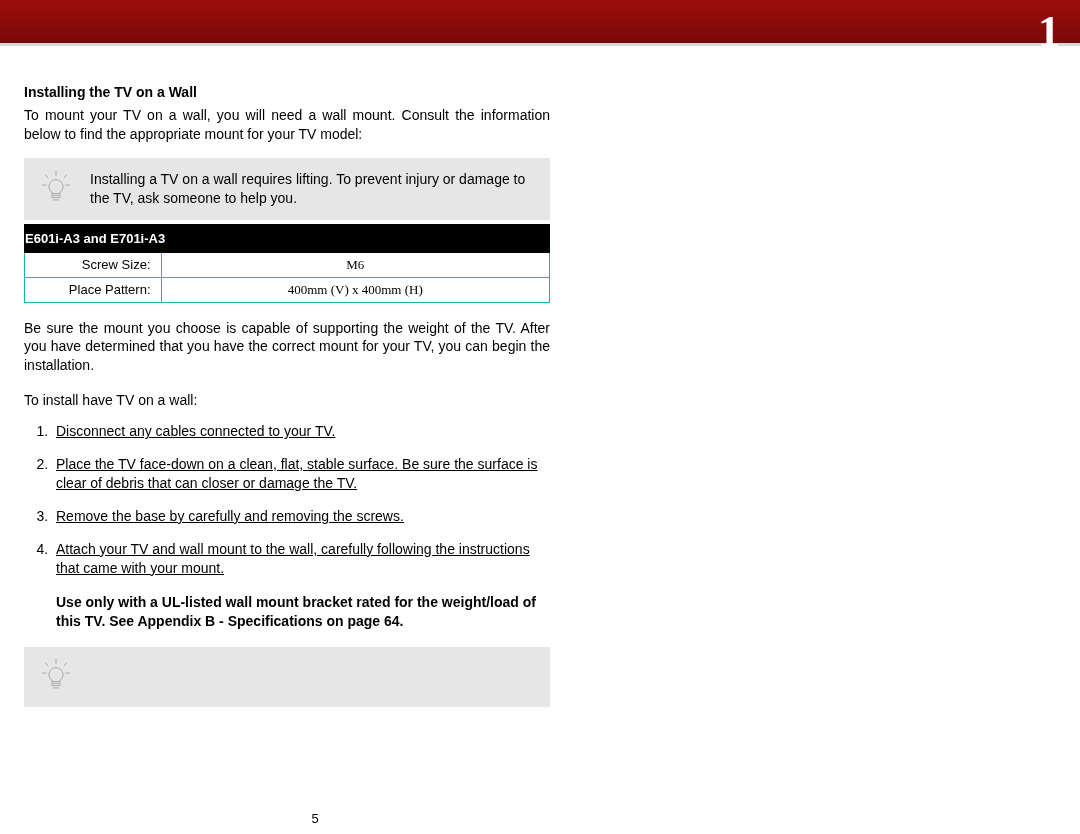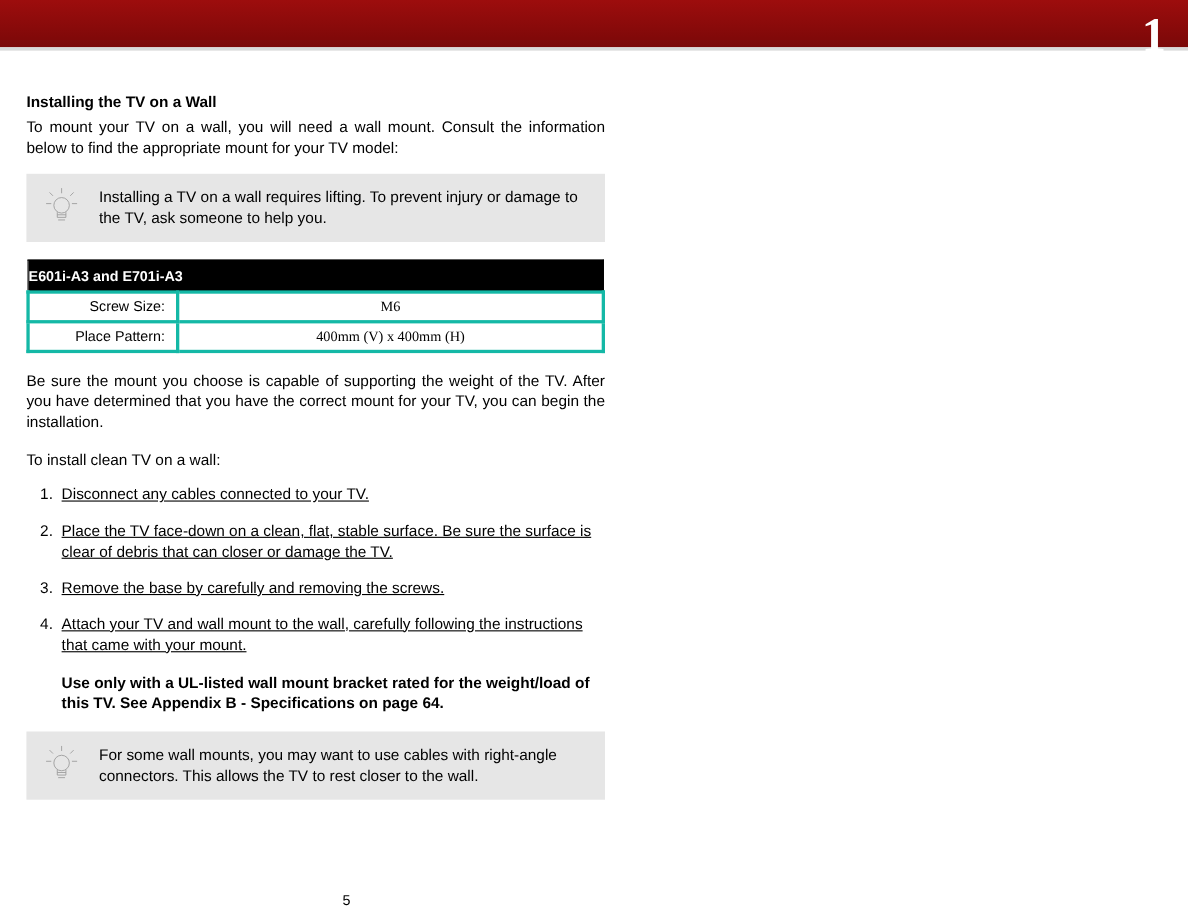--- a/index.html
+++ b/index.html
@@ -41,21 +41,21 @@
   p.intro {
     line-height: 1.35;
     text-align: justify;
     margin-bottom: 14px;
   }
   .tipbox {
     background: #e6e6e6;
     padding: 12px 16px 12px 12px;
     display: flex;
     align-items: center;
-    margin-bottom: 16px;
+    margin-bottom: 4px;
   }
   .tipbox .icon {
     width: 40px;
     flex: 0 0 40px;
     margin-right: 14px;
     display:flex;
     align-items:center;
     justify-content:center;
   }
   .tipbox .icon svg { width: 32px; height: 36px; }
@@ -68,21 +68,21 @@
   }
   table.specs th {
     background: #000;
     color: #fff;
     font-weight: bold;
     text-align: left;
     padding: 6px 0;
     border: 1px solid #000;
   }
   table.specs td {
-    border: 3px solid #14b8a6;
+    border: 1px solid #14b8a6;
     padding: 4px 10px;
   }
   table.specs td.label { text-align: right; width: 26%; }
   table.specs td.val { text-align: center; font-family: Liberation Serif, serif; }
   p.block {
     text-align: justify;
     line-height: 1.35;
     margin-bottom: 16px;
   }
   p.lead {
@@ -161,21 +161,21 @@
       </tr>
       <tr>
         <td class="label">Place Pattern:</td>
         <td class="val">400mm (V) x 400mm (H)</td>
       </tr>
     </tbody>
   </table>
 
   <p class="block">Be sure the mount you choose is capable of supporting the weight of the TV. After you have determined that you have the correct mount for your TV, you can begin the installation.</p>
 
-  <p class="lead">To install clean TV on a wall:</p>
+  <p class="lead">To install have TV on a wall:</p>
 
   <ol class="steps">
     <li>Disconnect any cables connected to your TV.</li>
     <li>Place the TV face-down on a clean, flat, stable surface. Be sure the surface is clear of debris that can closer or damage the TV.</li>
     <li>Remove the base by carefully and removing the screws.</li>
     <li>Attach your TV and wall mount to the wall, carefully following the instructions that came with your mount.</li>
   </ol>
 
   <p class="ulnote">Use only with a UL-listed wall mount bracket rated for the weight/load of this TV. See Appendix B - Specifications on page 64.</p>
 
@@ -188,18 +188,17 @@
           <line x1="34" y1="5" x2="30" y2="9"></line>
           <line x1="2" y1="18" x2="8" y2="18"></line>
           <line x1="38" y1="18" x2="32" y2="18"></line>
           <circle cx="20" cy="20" r="9"></circle>
           <path d="M15 28 L15 34 L25 34 L25 28"></path>
           <line x1="15" y1="31" x2="25" y2="31"></line>
           <line x1="16" y1="37" x2="24" y2="37"></line>
         </g>
       </svg>
     </div>
-    <div class="tiptext">For some wall mounts, you may want to use cables with right-angle connectors. This allows the TV to rest closer to the wall.</div>
   </div>
 
 </div>
 
 <div class="pagenum">5</div>
 
 </body></html>

